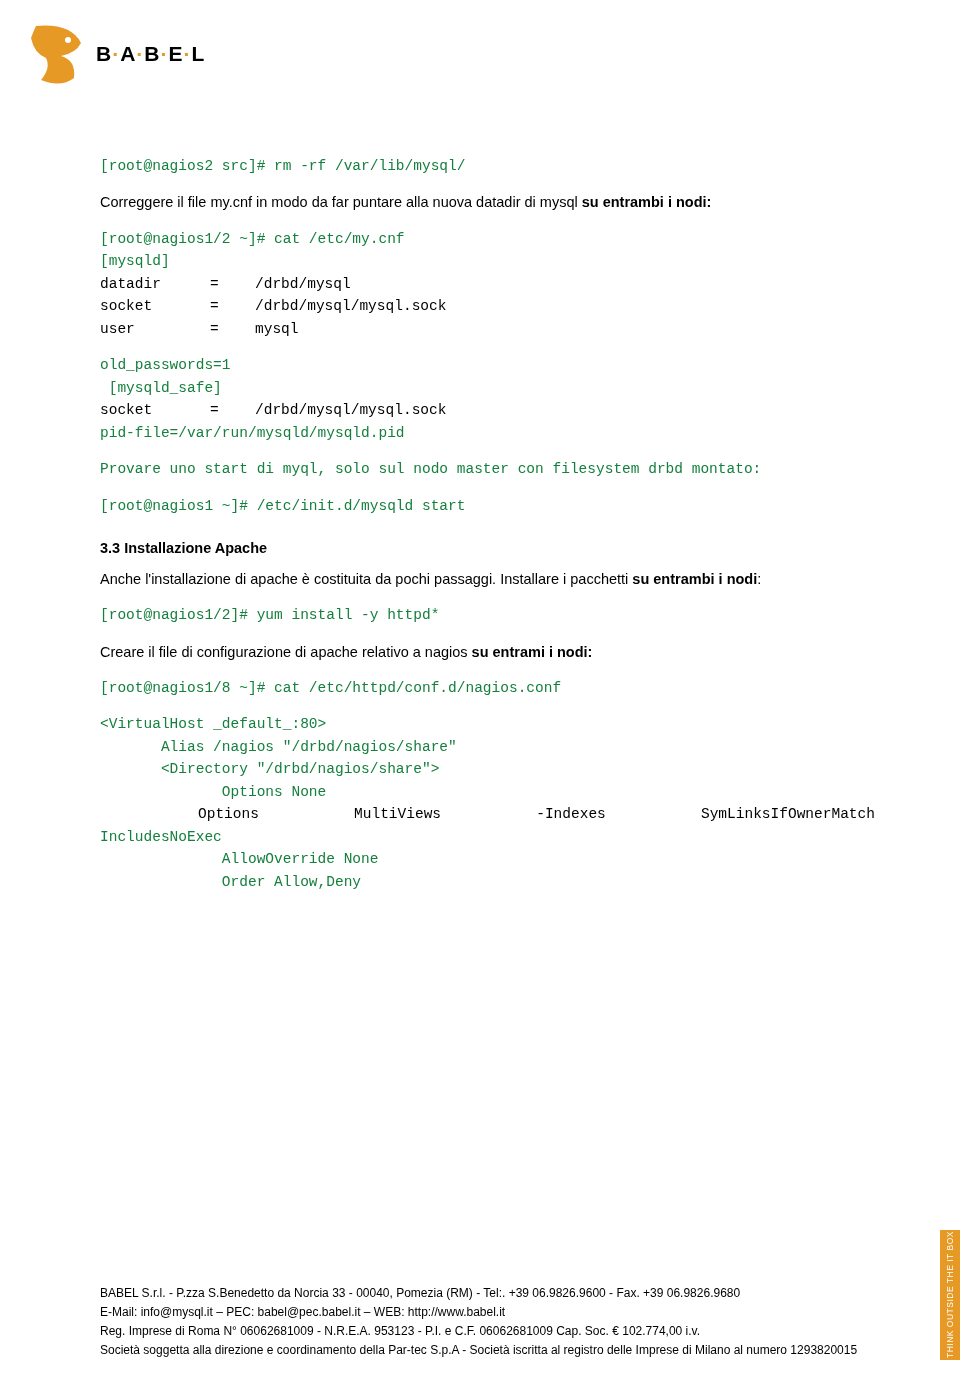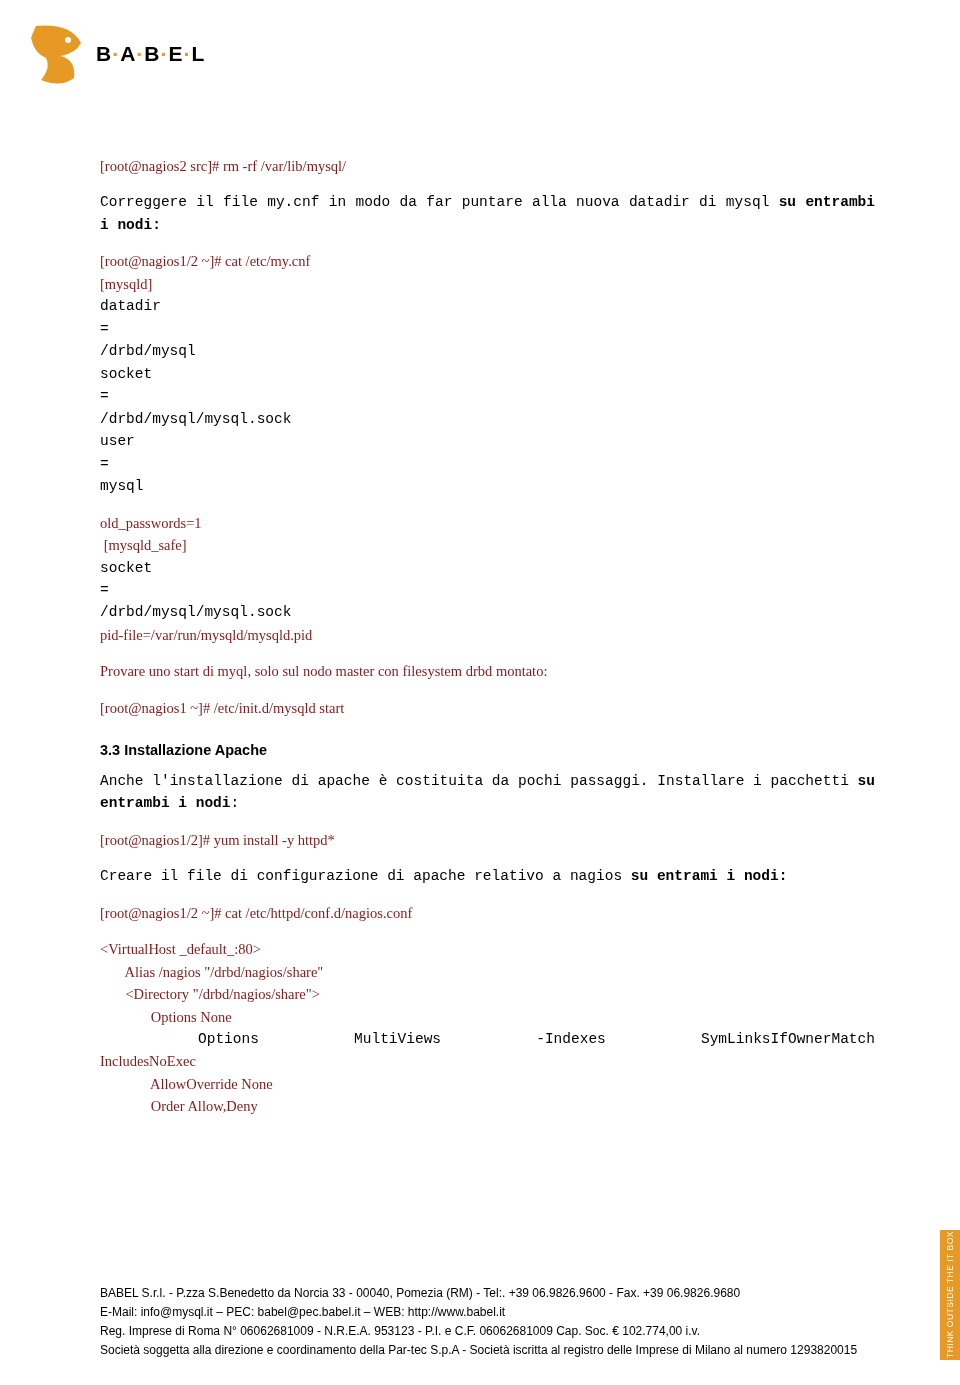--- a/index.html
+++ b/index.html
@@ -33,45 +33,44 @@
   .logo-text .dot { color: #E69A25; }
   .content {
     position: absolute;
     top: 155px;
     left: 100px;
     width: 775px;
     font-size: 14.5px;
     line-height: 1.55;
   }
   .mono {
-    font-family: Liberation Serif, serif;
+    font-family: Liberation Mono, monospace;
     font-size: 14.5px;
     white-space: pre;
-    color: #7f1d1d;
+    color: #15803d;
     line-height: 1.55;
   }
   .para {
-    font-family: Liberation Mono, monospace;
+    font-family: Liberation Sans, sans-serif;
     font-size: 14.5px;
     text-align: justify;
     margin: 14px 0;
   }
   .heading {
     font-family: Arial, Helvetica, sans-serif;
     font-size: 14.5px;
     font-weight: bold;
     margin-top: 20px;
     margin-bottom: 4px;
   }
   .config-line {
     display: flex;
     font-family: "Courier New", Courier, monospace;
     font-size: 14.5px;
     line-height: 1.55;
-    flex-direction: column;
   }
   .config-line .k { min-width: 110px; }
   .config-line .eq { min-width: 45px; }
   .spacer { height: 14px; }
   .footer {
     position: absolute;
     bottom: 25px;
     left: 100px;
     width: 775px;
     font-size: 12px;
@@ -169,21 +168,21 @@
   <div class="para" style="margin-top:8px">
     <span>Anche l'installazione di apache è costituita da pochi passaggi. Installare i pacchetti </span><b>su entrambi i nodi</b>:
   </div>
 
   <div class="mono">[root@nagios1/2]# yum install -y httpd*</div>
 
   <div class="para">
     <span>Creare il file di configurazione di apache relativo a nagios </span><b>su entrami i nodi:</b>
   </div>
 
-  <div class="mono">[root@nagios1/2 ~]# cat /etc/httpd/conf.d/nagios.conf</div>
+  <div class="mono">[root@nagios1/8 ~]# cat /etc/httpd/conf.d/nagios.conf</div>
 
   <div class="spacer"></div>
 
   <div class="mono">&lt;VirtualHost _default_:80&gt;</div>
   <div class="mono">       Alias /nagios "/drbd/nagios/share"</div>
   <div class="mono">       &lt;Directory "/drbd/nagios/share"&gt;</div>
   <div class="mono">              Options None</div>
   <div class="justify-row" style="padding-left:98px">
     <span>Options</span>
     <span>MultiViews</span>

